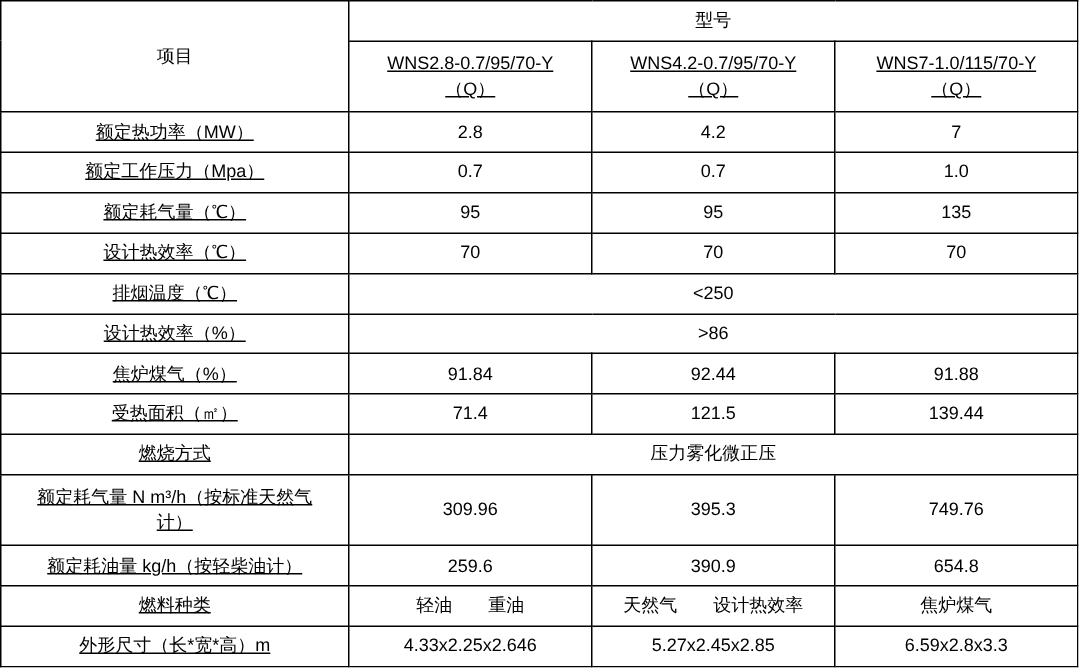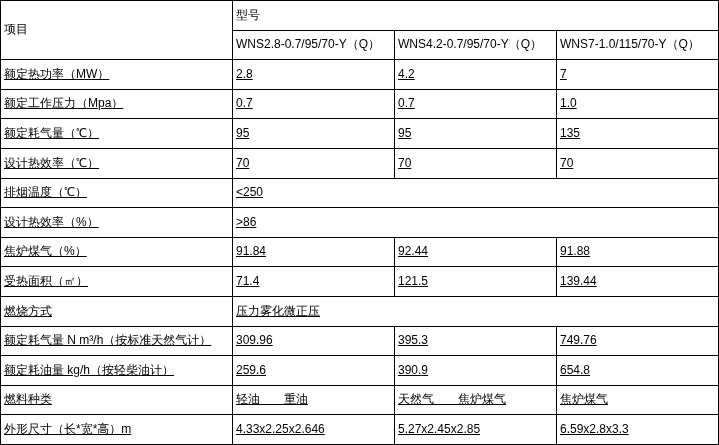--- a/index.html
+++ b/index.html
@@ -14,39 +14,39 @@
     color: #000000;
   }
   #spec-table {
     border-collapse: collapse;
     width: 719px;
     height: 445px;
     table-layout: fixed;
   }
   #spec-table td {
     border: 1px solid #000000;
-    text-align: left;
+    text-align: center;
     vertical-align: middle;
     font-size: 12px;
     line-height: 1.45;
-    padding: 2px 3px;
+    padding: 2px 14px;
     word-break: break-word;
   }
   .col-label { width: 232px; }
   .col-model { width: 162px; }
   .hdr-model {
     font-size: 13px;
+    text-decoration: underline;
   }
   .label-cell {
     font-size: 12px;
     text-decoration: underline;
   }
   .val-cell {
     font-size: 12px;
-    text-decoration: underline;
   }
   .title-cell {
     font-size: 14px;
   }
 </style>
 </head>
 <body>
 
 <table id="spec-table">
   <colgroup>
@@ -133,21 +133,21 @@
     <tr>
       <td class="label-cell">额定耗油量 kg/h（按轻柴油计）</td>
       <td class="val-cell">259.6</td>
       <td class="val-cell">390.9</td>
       <td class="val-cell">654.8</td>
     </tr>
 
     <tr>
       <td class="label-cell">燃料种类</td>
       <td class="val-cell">轻油　　重油</td>
-      <td class="val-cell">天然气　　焦炉煤气</td>
+      <td class="val-cell">天然气　　设计热效率</td>
       <td class="val-cell">焦炉煤气</td>
     </tr>
 
     <tr>
       <td class="label-cell">外形尺寸（长*宽*高）m</td>
       <td class="val-cell">4.33x2.25x2.646</td>
       <td class="val-cell">5.27x2.45x2.85</td>
       <td class="val-cell">6.59x2.8x3.3</td>
     </tr>
   </tbody>

